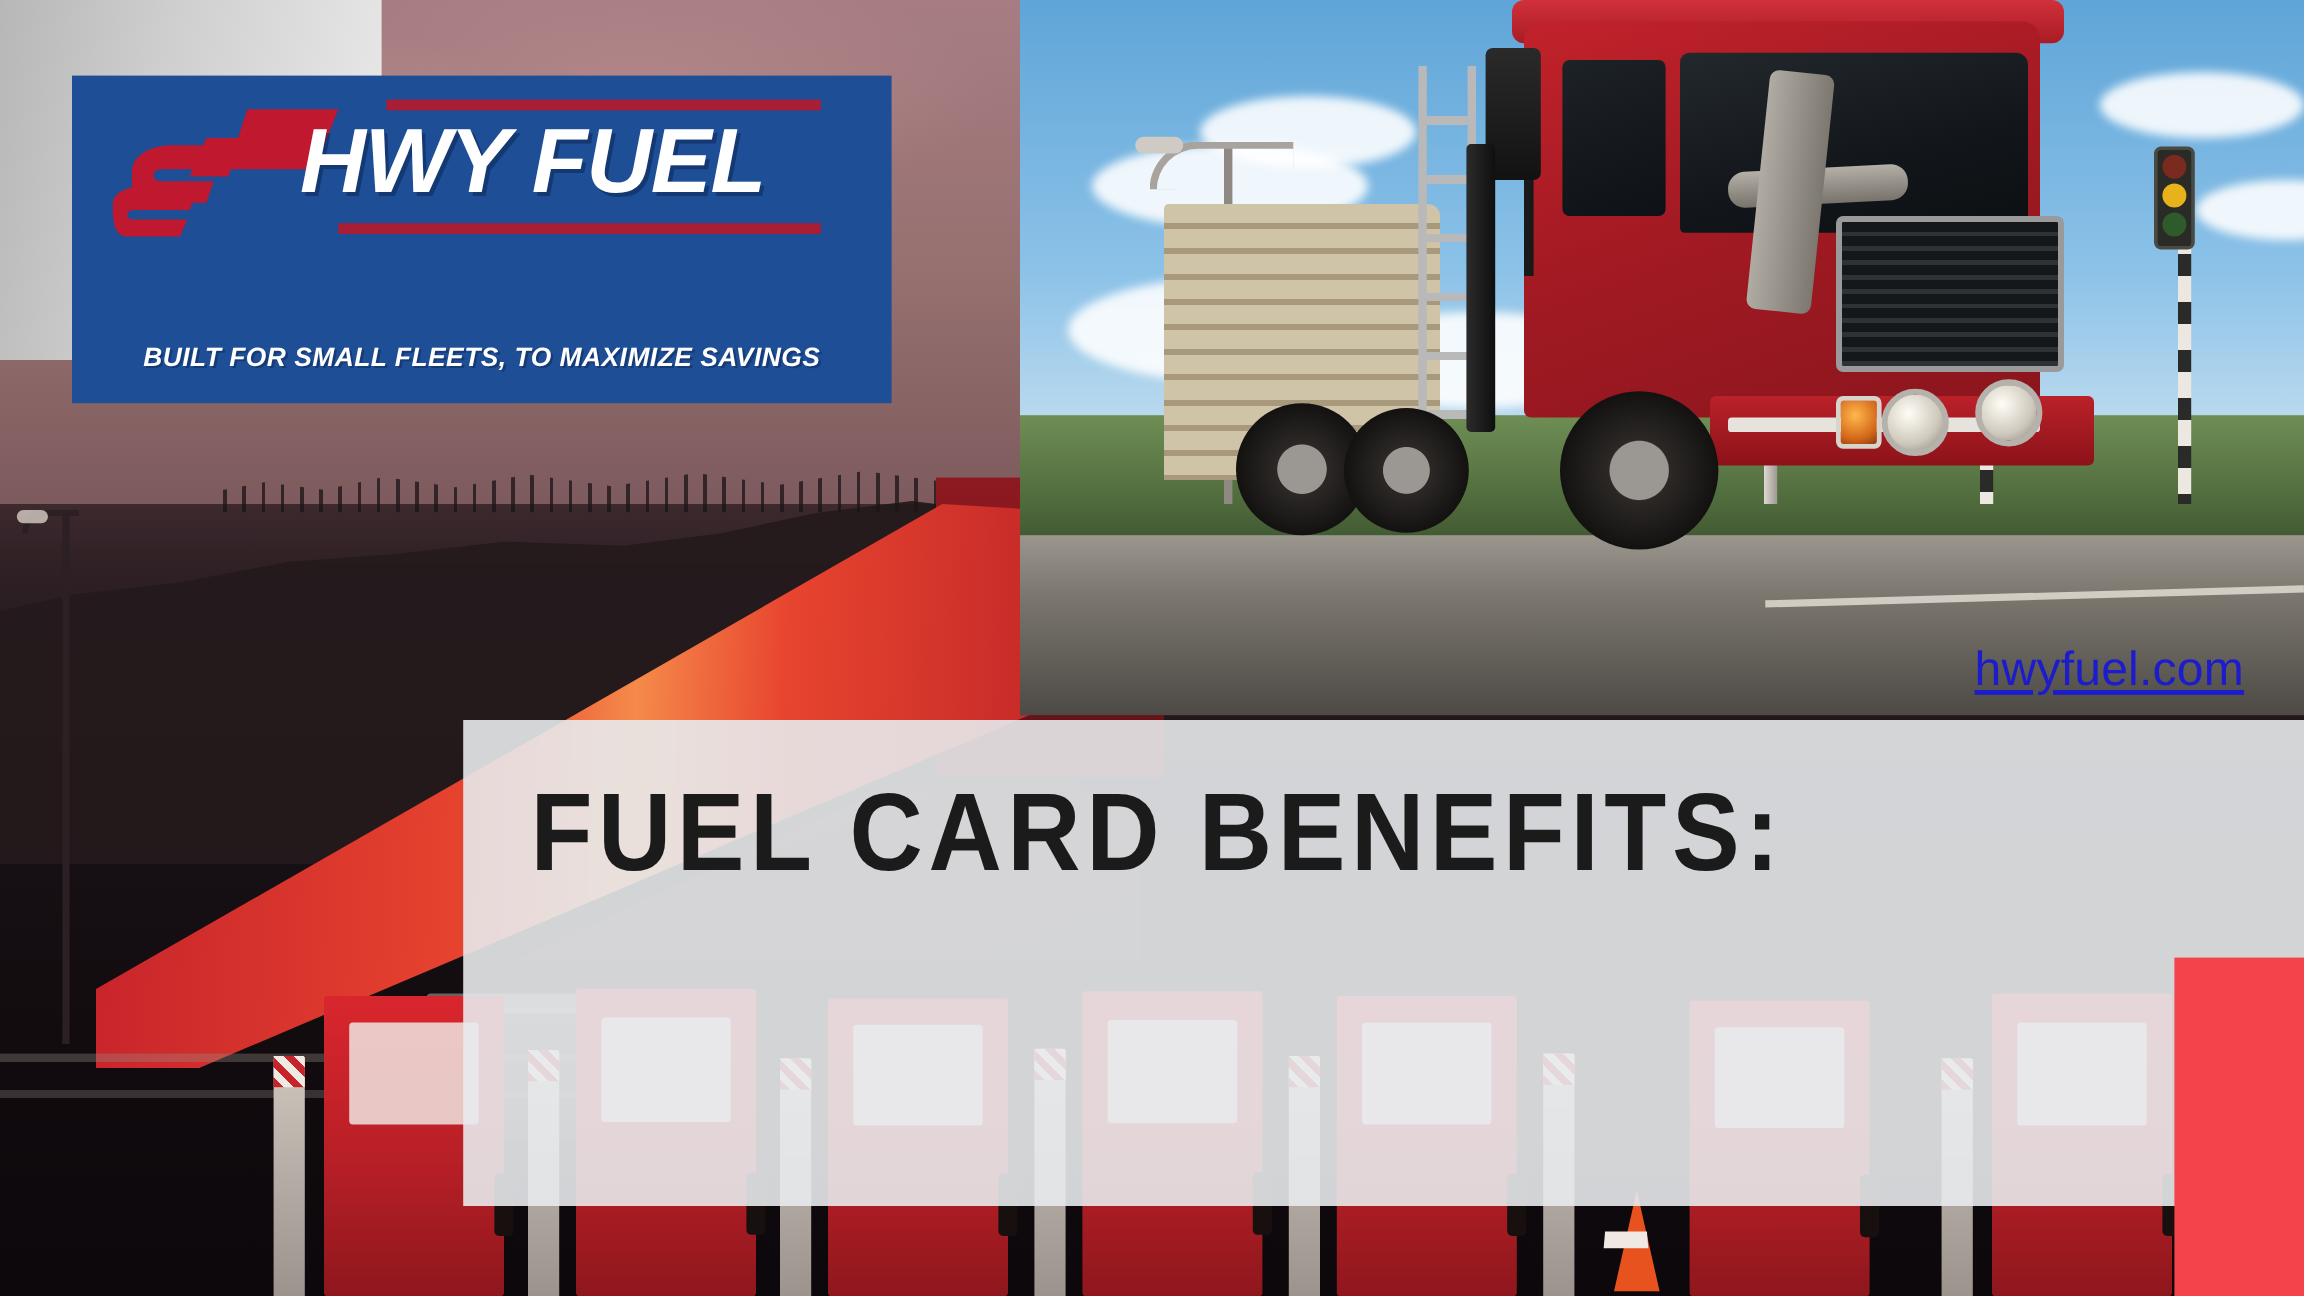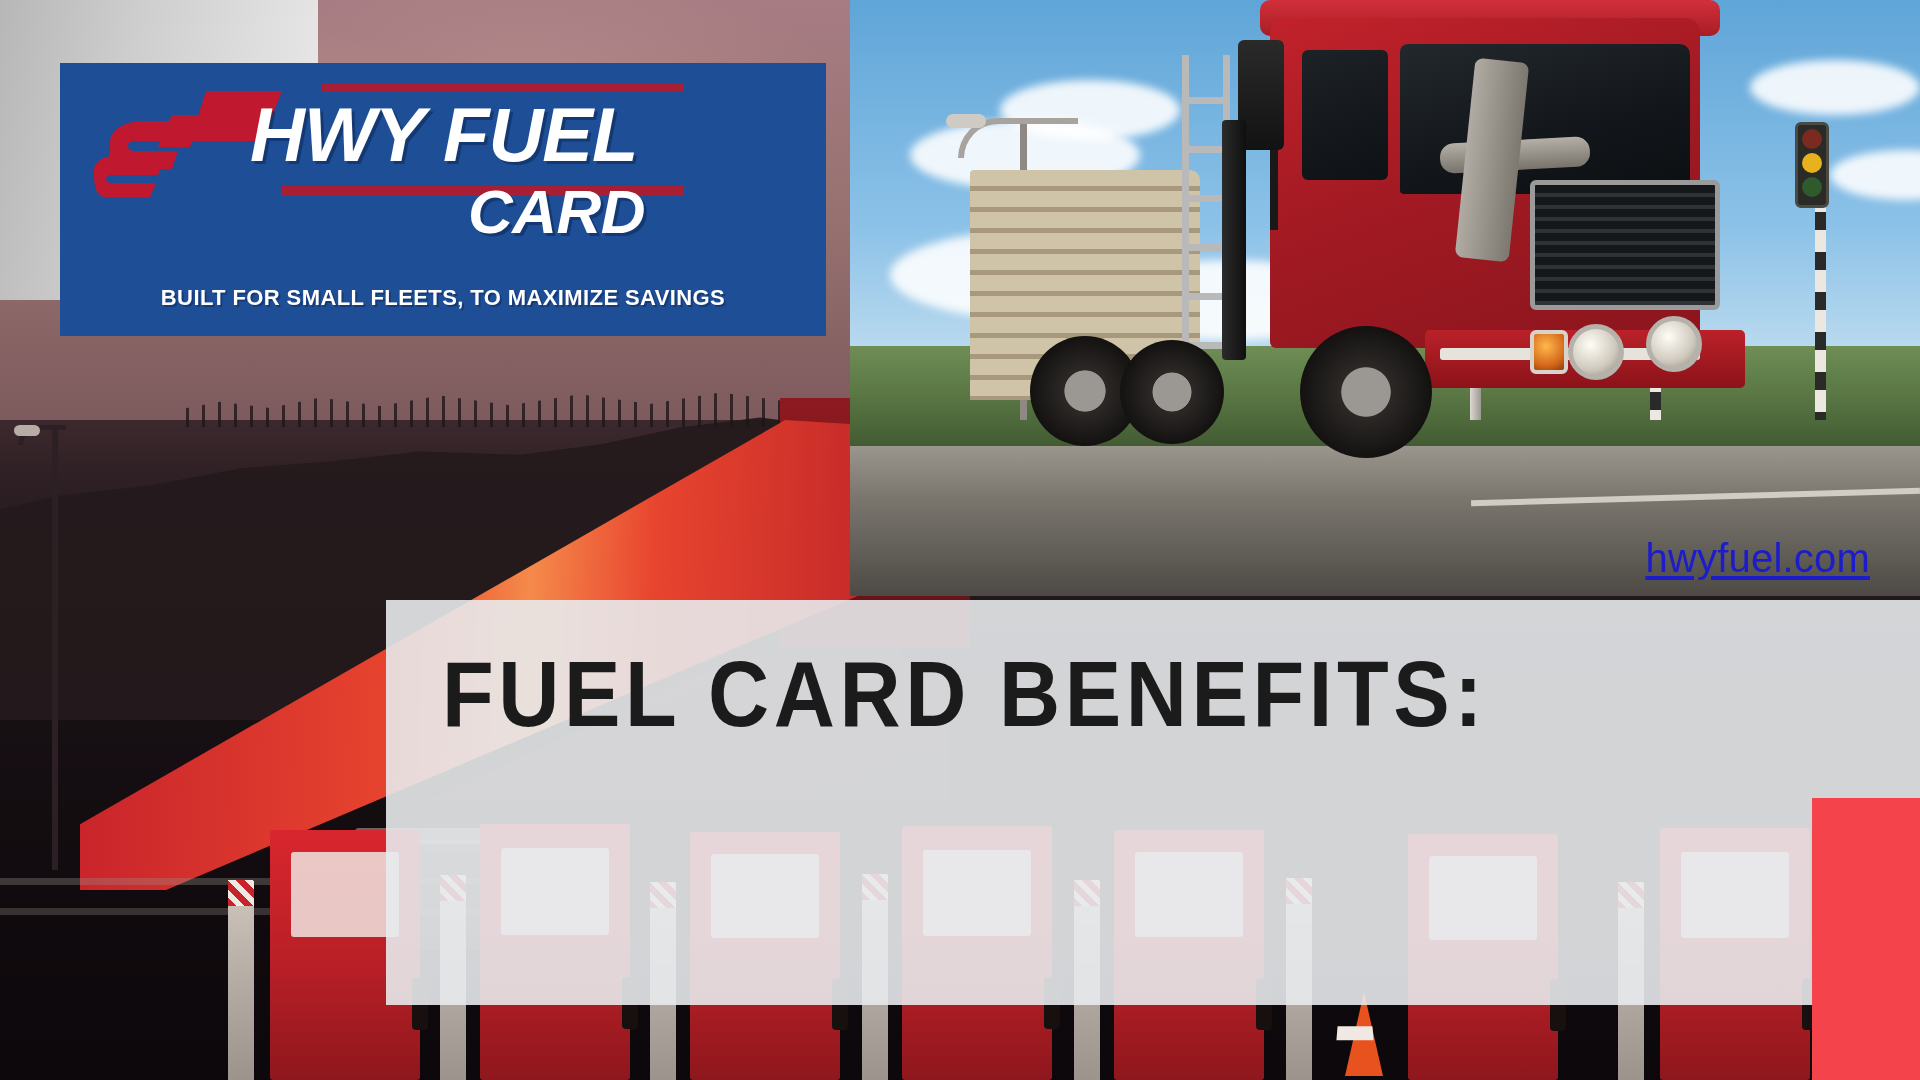--- a/index.html
+++ b/index.html
@@ -259,21 +259,21 @@
   #site-link {
     position:absolute; right:50px; top:536px;
     font-size:40px; color:#1c1ccc; text-decoration:underline;
     text-underline-offset:4px; letter-spacing:0.2px;
     font-family:"Liberation Sans", sans-serif;
     z-index:8;
   }
 
   
   #logo-card {
-    position:absolute; left:60px; top:63px; width:766px; height:273px;
+    position:absolute; left:60px; top:63px; width:683px; height:273px;
     background:#1d4e96; z-index:6;
   }
   #logo-truck {
     position:absolute; left:26px; top:22px; width:200px; height:120px;
   }
   #logo-truck svg { display:block; }
   #logo-word-hwy {
     position:absolute; left:190px; top:34px;
     font-size:76px; font-weight:bold; font-style:italic; color:#ffffff;
     letter-spacing:-1px; line-height:1;
@@ -286,21 +286,21 @@
     letter-spacing:-0.5px; line-height:1;
     text-shadow:3px 3px 0 rgba(10,30,70,0.45);
   }
   .logo-rule {
     position:absolute; height:9px; background:#a81f35;
   }
   #logo-rule-top { left:262px; top:20px; width:362px; }
   #logo-rule-bot { left:222px; top:123px; width:402px; }
   #logo-tagline {
     position:absolute; left:0; right:0; top:222px; text-align:center;
-    font-size:22px; font-weight:bold; color:#ffffff;
+    font-size:22px; font-weight:bold; font-style:italic; color:#ffffff;
     letter-spacing:0.4px;
     text-shadow:2px 2px 0 rgba(10,30,70,0.4);
   }
 
   
   #text-panel {
     position:absolute; left:386px; top:600px; width:1534px; height:405px;
     background:rgba(232,234,236,0.90);
     z-index:7;
   }
@@ -456,21 +456,20 @@
     <svg width="200" height="120" viewBox="0 0 200 120" xmlns="http://www.w3.org/2000/svg">
       <path d="M120 6 L196 6 L176 56 L104 56 Z" fill="#c0182f"></path>
       <path d="M86 30 L118 30 L104 62 L72 62 Z" fill="#c0182f"></path>
       <path d="M24 58 C24 44 40 36 58 36 L96 36 L88 56 L48 56 C40 56 40 66 48 66 L92 66 L86 84 L34 84 C22 84 24 70 24 58 Z" fill="#c0182f"></path>
       <path d="M8 86 C8 74 22 70 36 70 L80 70 L72 90 L26 90 C18 90 18 98 26 98 L70 98 L64 112 L20 112 C8 112 8 96 8 86 Z" fill="#c0182f"></path>
     </svg>
   </div>
   <div class="logo-rule" id="logo-rule-top"></div>
   <div class="logo-rule" id="logo-rule-bot"></div>
   <div id="logo-word-hwy">HWY FUEL</div>
-  <div id="logo-word-card">CARD</div>
   <div id="logo-tagline">BUILT FOR SMALL FLEETS, TO MAXIMIZE SAVINGS</div>
 </div>
 
 <div id="text-panel">
   <div id="headline">FUEL CARD BENEFITS:</div>
 </div>
 
 <div id="red-bar"></div>
 
 </body></html>

